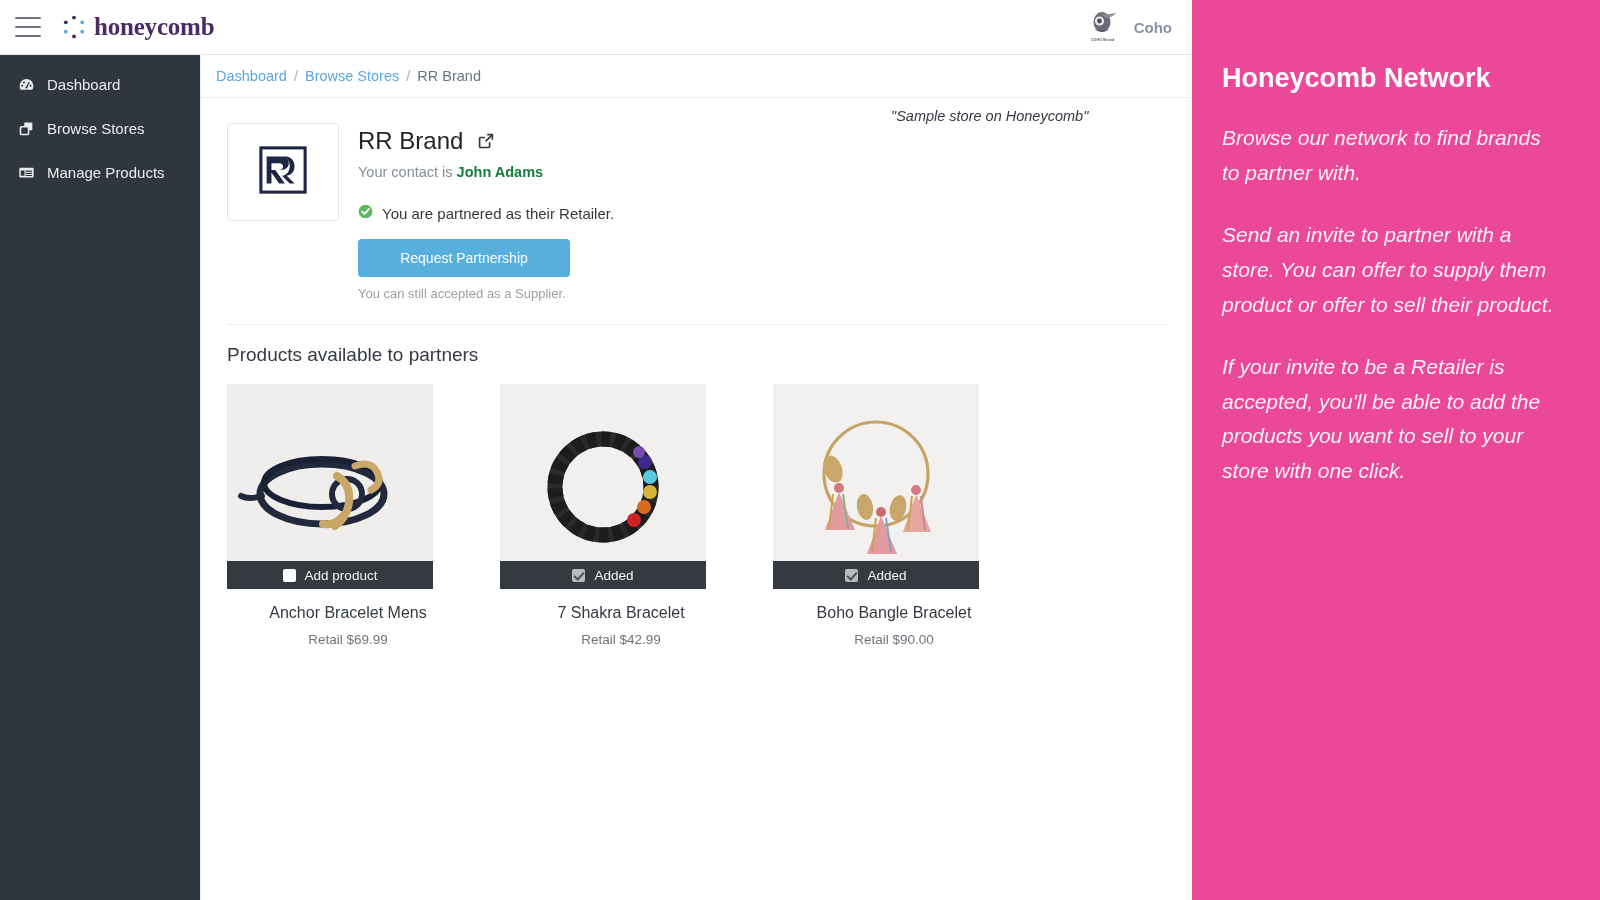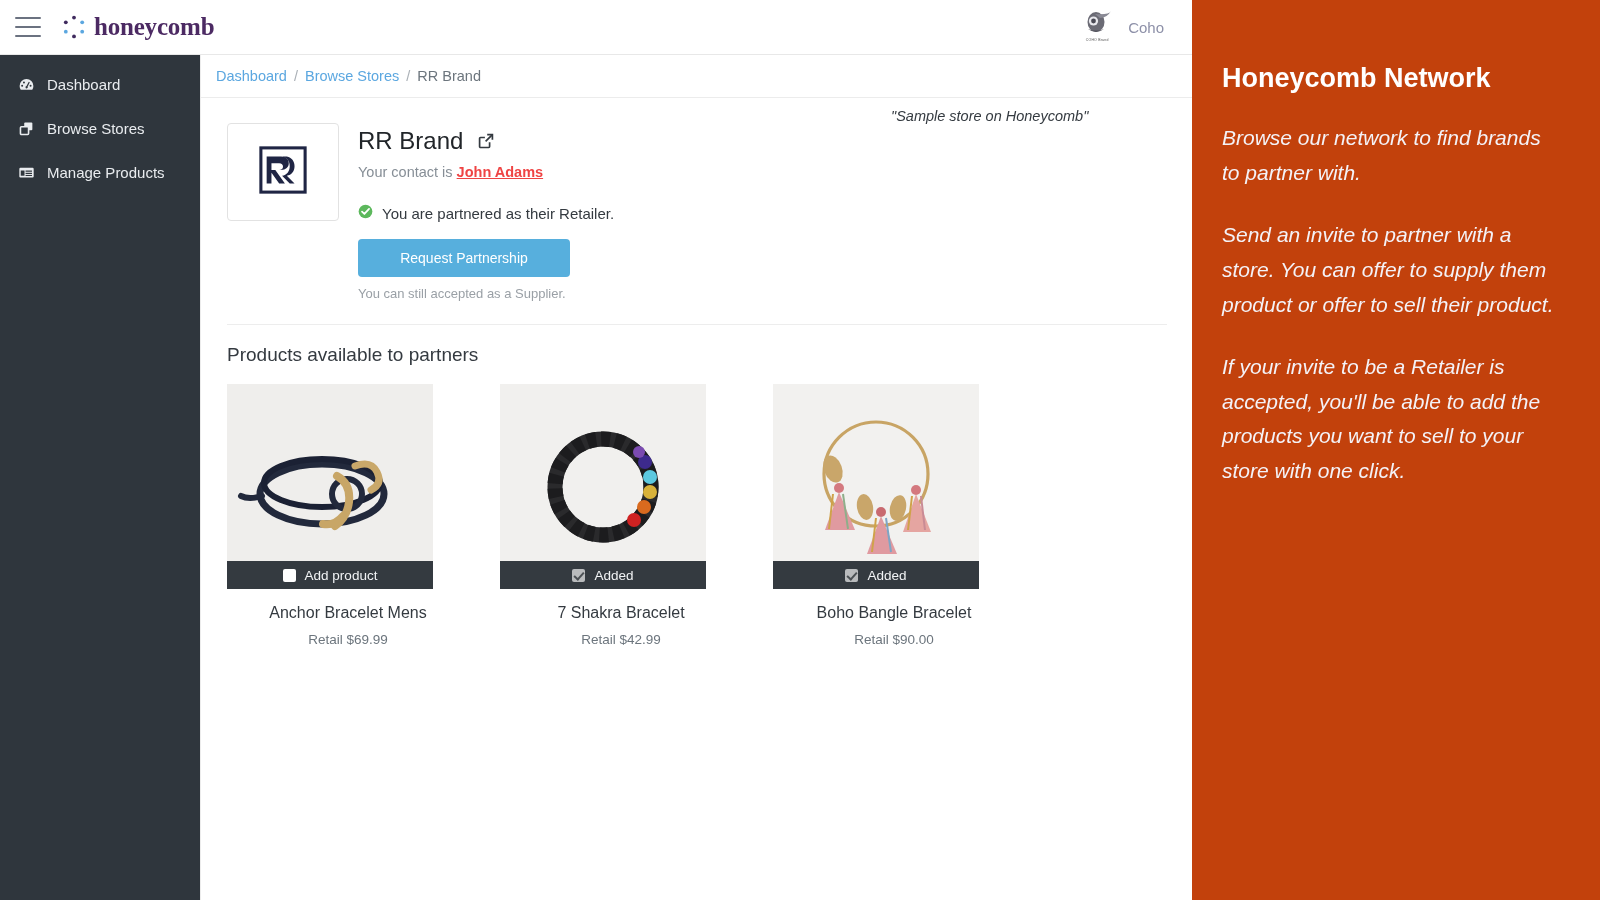--- a/index.html
+++ b/index.html
@@ -29,21 +29,22 @@
 
   .brand { display:flex; align-items:center; gap:9px; }
   .brand-mark { width:22px; height:24px; }
   .brand-name {
     font-family:"Liberation Serif", serif;
     font-size:25px; font-weight:700; color:#4c2a63; letter-spacing:-0.2px;
   }
 
   .topbar-right {
     margin-left:auto; display:flex; align-items:center; gap:14px;
-    padding-right:28px;
+    padding-right:20px;
+    font-weight:bold;
   }
   .account-logo { width:34px; height:36px; display:flex; flex-direction:column; align-items:center; }
   .account-logo-caption { font-size:3.5px; color:#555; margin-top:1px; letter-spacing:.2px; }
   .account-name { font-size:15px; color:#8d90a8; }
 
   
   .sidebar {
     position:absolute; left:0; top:55px; width:200px; height:845px;
     background:#2f363d;
   }
@@ -75,21 +76,21 @@
   .store-logo {
     width:112px; height:98px; border:1px solid #e2e2e2; border-radius:4px;
     background:#fff; display:flex; align-items:center; justify-content:center;
     flex:0 0 112px;
   }
   .store-info { margin-left:19px; padding-top:4px; }
   .store-title-row { display:flex; align-items:center; gap:14px; }
   .store-title { font-size:24px; color:#212529; font-weight:400; }
   .ext-link { cursor:pointer; display:flex; }
   .store-contact { margin-top:9px; font-size:14.5px; color:#868e96; }
-  .store-contact b { color:#ef4444; font-weight:700;text-decoration:underline; }
+  .store-contact b { color:#15803d; font-weight:700; }
 
   .partner-status {
     display:flex; align-items:center; gap:9px;
     margin-top:24px; font-size:15px; color:#343a40;
   }
   .btn-request {
     margin-top:17px; width:212px; height:38px;
     background:#57afdd; border:none; border-radius:4px;
     color:#fff; font-size:14px; font-family:"Liberation Sans", sans-serif;
     cursor:pointer;
@@ -134,21 +135,21 @@
   .product-name {
     margin-top:15px; text-align:center; font-size:16px; color:#343a40;
   }
   .product-price {
     margin-top:10px; text-align:center; font-size:13.5px; color:#6c757d;
   }
 
   
   .side-panel {
     position:absolute; left:1192px; top:0; width:408px; height:900px;
-    background:#c2410c; color:#fff;
+    background:#ec4899; color:#fff;
     padding:62px 40px 0 30px;
   }
   .panel-title { font-size:27px; font-weight:700; line-height:1.2; }
   .panel-p {
     margin-top:27px; font-size:21px; line-height:1.66; font-weight:400;
     color:#f4f2f7;
     font-style:italic;
   }
 </style>
 </head>

